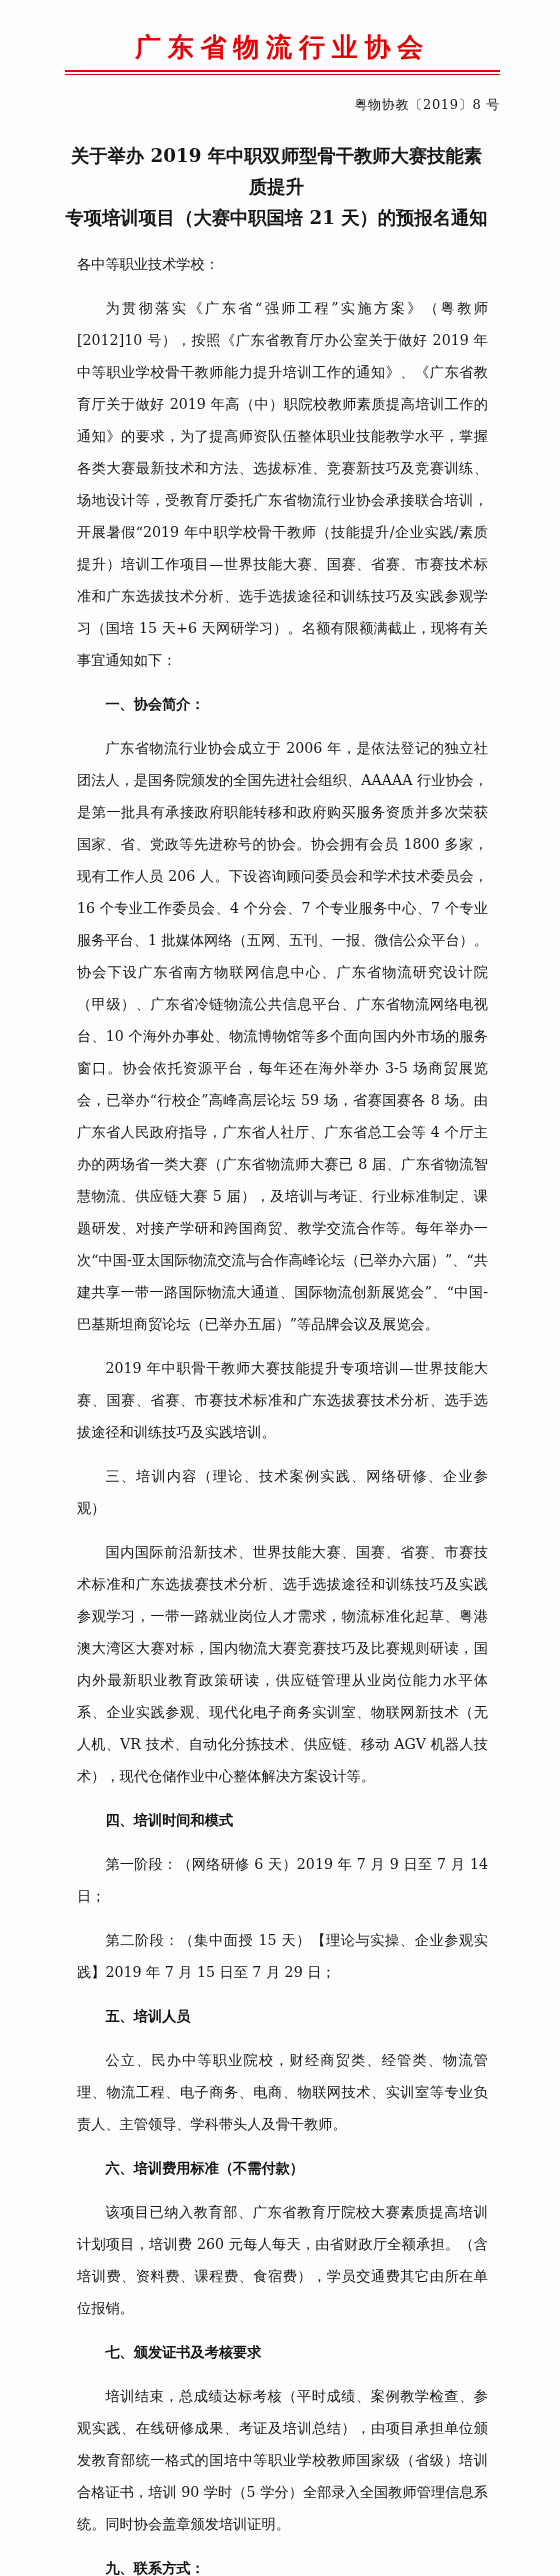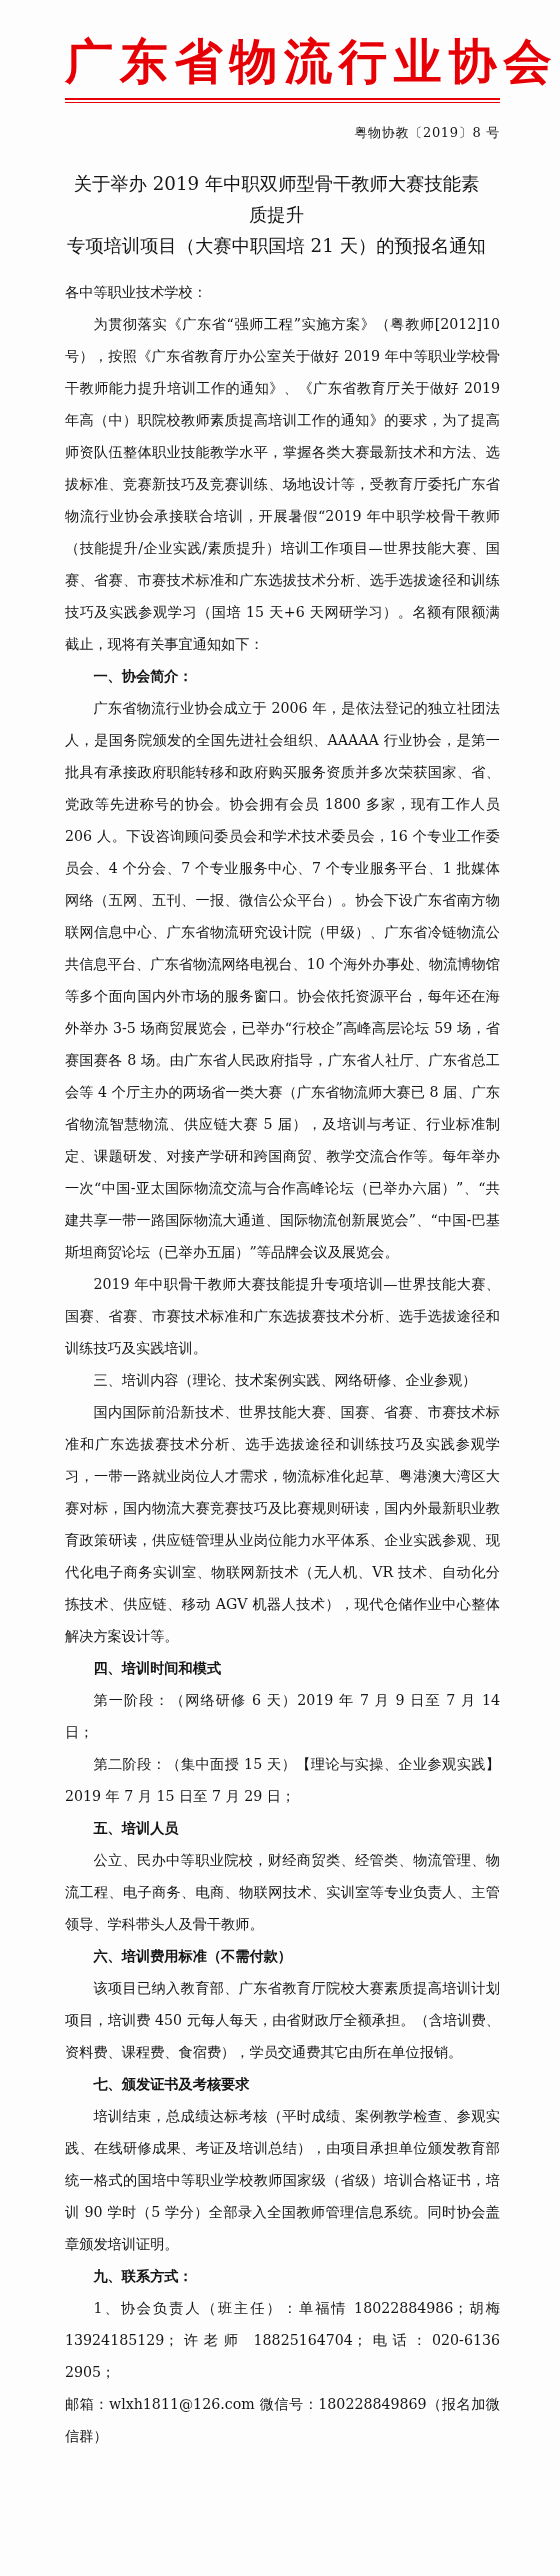--- a/index.html
+++ b/index.html
@@ -9,21 +9,21 @@
     margin:0 auto;
     background:#fdfdfd;
     box-sizing:border-box;
     padding:31px 60px 0 65px;
     font-family:"DejaVu Serif","Liberation Serif",serif;
     color:#151515;
     overflow:hidden;
   }
   .org-name {
     color:#e60005;
-    font-size:48px;
+    font-size:26px;
     font-weight:700;
     text-align:center;
     letter-spacing:6.8px;
     line-height:1.25;
     white-space:nowrap;
   }
   .red-rule {
     margin-top:6.8px;
     height:2px;
     border-top:2.7px solid #e60005;
@@ -31,26 +31,26 @@
   }
   .doc-number {
     margin-top:21px;
     text-align:right;
     font-size:13px;
     letter-spacing:0.7px;
   }
   .doc-title {
     margin:26px 12px 0 0;
     font-size:18.3px;
-    font-weight:400;
+    font-weight:700;
     text-align:center;
     line-height:31px;
   }
   .body-text { margin-top:15px; font-size:14.2px; line-height:32px; text-align:justify; }
-  .body-text p { margin:0; }
+  .body-text p { margin:12px; }
   .para { text-indent:2em; }
   .salutation { text-indent:0; }
   .noindent { text-indent:0; }
   .heading { font-weight:700; text-indent:2em; }
   .heading-mixed { text-indent:2em; }
   .heading-mixed .bold { font-weight:400; }
 </style>
 </head>
 <body>
 
@@ -72,21 +72,21 @@
     <p class="para">广东省物流行业协会成立于 2006 年，是依法登记的独立社团法人，是国务院颁发的全国先进社会组织、AAAAA 行业协会，是第一批具有承接政府职能转移和政府购买服务资质并多次荣获国家、省、党政等先进称号的协会。协会拥有会员 1800 多家，现有工作人员 206 人。下设咨询顾问委员会和学术技术委员会，16 个专业工作委员会、4 个分会、7 个专业服务中心、7 个专业服务平台、1 批媒体网络（五网、五刊、一报、微信公众平台）。协会下设广东省南方物联网信息中心、广东省物流研究设计院（甲级）、广东省冷链物流公共信息平台、广东省物流网络电视台、10 个海外办事处、物流博物馆等多个面向国内外市场的服务窗口。协会依托资源平台，每年还在海外举办 3-5 场商贸展览会，已举办“行校企”高峰高层论坛 59 场，省赛国赛各 8 场。由广东省人民政府指导，广东省人社厅、广东省总工会等 4 个厅主办的两场省一类大赛（广东省物流师大赛已 8 届、广东省物流智慧物流、供应链大赛 5 届），及培训与考证、行业标准制定、课题研发、对接产学研和跨国商贸、教学交流合作等。每年举办一次“中国-亚太国际物流交流与合作高峰论坛（已举办六届）”、“共建共享一带一路国际物流大通道、国际物流创新展览会”、“中国-巴基斯坦商贸论坛（已举办五届）”等品牌会议及展览会。</p>
     <p class="para">2019 年中职骨干教师大赛技能提升专项培训—世界技能大赛、国赛、省赛、市赛技术标准和广东选拔赛技术分析、选手选拔途径和训练技巧及实践培训。</p>
     <p class="heading-mixed"><span class="bold">三、培训内容</span><span>（理论、技术案例实践、网络研修、企业参观）</span></p>
     <p class="para">国内国际前沿新技术、世界技能大赛、国赛、省赛、市赛技术标准和广东选拔赛技术分析、选手选拔途径和训练技巧及实践参观学习，一带一路就业岗位人才需求，物流标准化起草、粤港澳大湾区大赛对标，国内物流大赛竞赛技巧及比赛规则研读，国内外最新职业教育政策研读，供应链管理从业岗位能力水平体系、企业实践参观、现代化电子商务实训室、物联网新技术（无人机、VR 技术、自动化分拣技术、供应链、移动 AGV 机器人技术），现代仓储作业中心整体解决方案设计等。</p>
     <p class="heading">四、培训时间和模式</p>
     <p class="para">第一阶段：（网络研修 6 天）2019 年 7 月 9 日至 7 月 14 日；</p>
     <p class="para">第二阶段：（集中面授 15 天）【理论与实操、企业参观实践】2019 年 7 月 15 日至 7 月 29 日；</p>
     <p class="heading">五、培训人员</p>
     <p class="para">公立、民办中等职业院校，财经商贸类、经管类、物流管理、物流工程、电子商务、电商、物联网技术、实训室等专业负责人、主管领导、学科带头人及骨干教师。</p>
     <p class="heading">六、培训费用标准（不需付款）</p>
-    <p class="para">该项目已纳入教育部、广东省教育厅院校大赛素质提高培训计划项目，培训费 450 元每人每天，由省财政厅全额承担。（含培训费、资料费、课程费、食宿费），学员交通费其它由所在单位报销。</p>
+    <p class="para">该项目已纳入教育部、广东省教育厅院校大赛素质提高培训计划项目，培训费 260 元每人每天，由省财政厅全额承担。（含培训费、资料费、课程费、食宿费），学员交通费其它由所在单位报销。</p>
     <p class="heading">七、颁发证书及考核要求</p>
     <p class="para">培训结束，总成绩达标考核（平时成绩、案例教学检查、参观实践、在线研修成果、考证及培训总结），由项目承担单位颁发教育部统一格式的国培中等职业学校教师国家级（省级）培训合格证书，培训 90 学时（5 学分）全部录入全国教师管理信息系统。同时协会盖章颁发培训证明。</p>
     <p class="heading">九、联系方式：</p>
     <p class="para">1、协会负责人（班主任）：单福情 18022884986；胡梅 13924185129；许老师 18825164704；电话：020-6136 2905；</p>
     <p class="noindent">邮箱：wlxh1811@126.com 微信号：180228849869（报名加微信群）</p>
 
   </div>
 
 </div>
 

